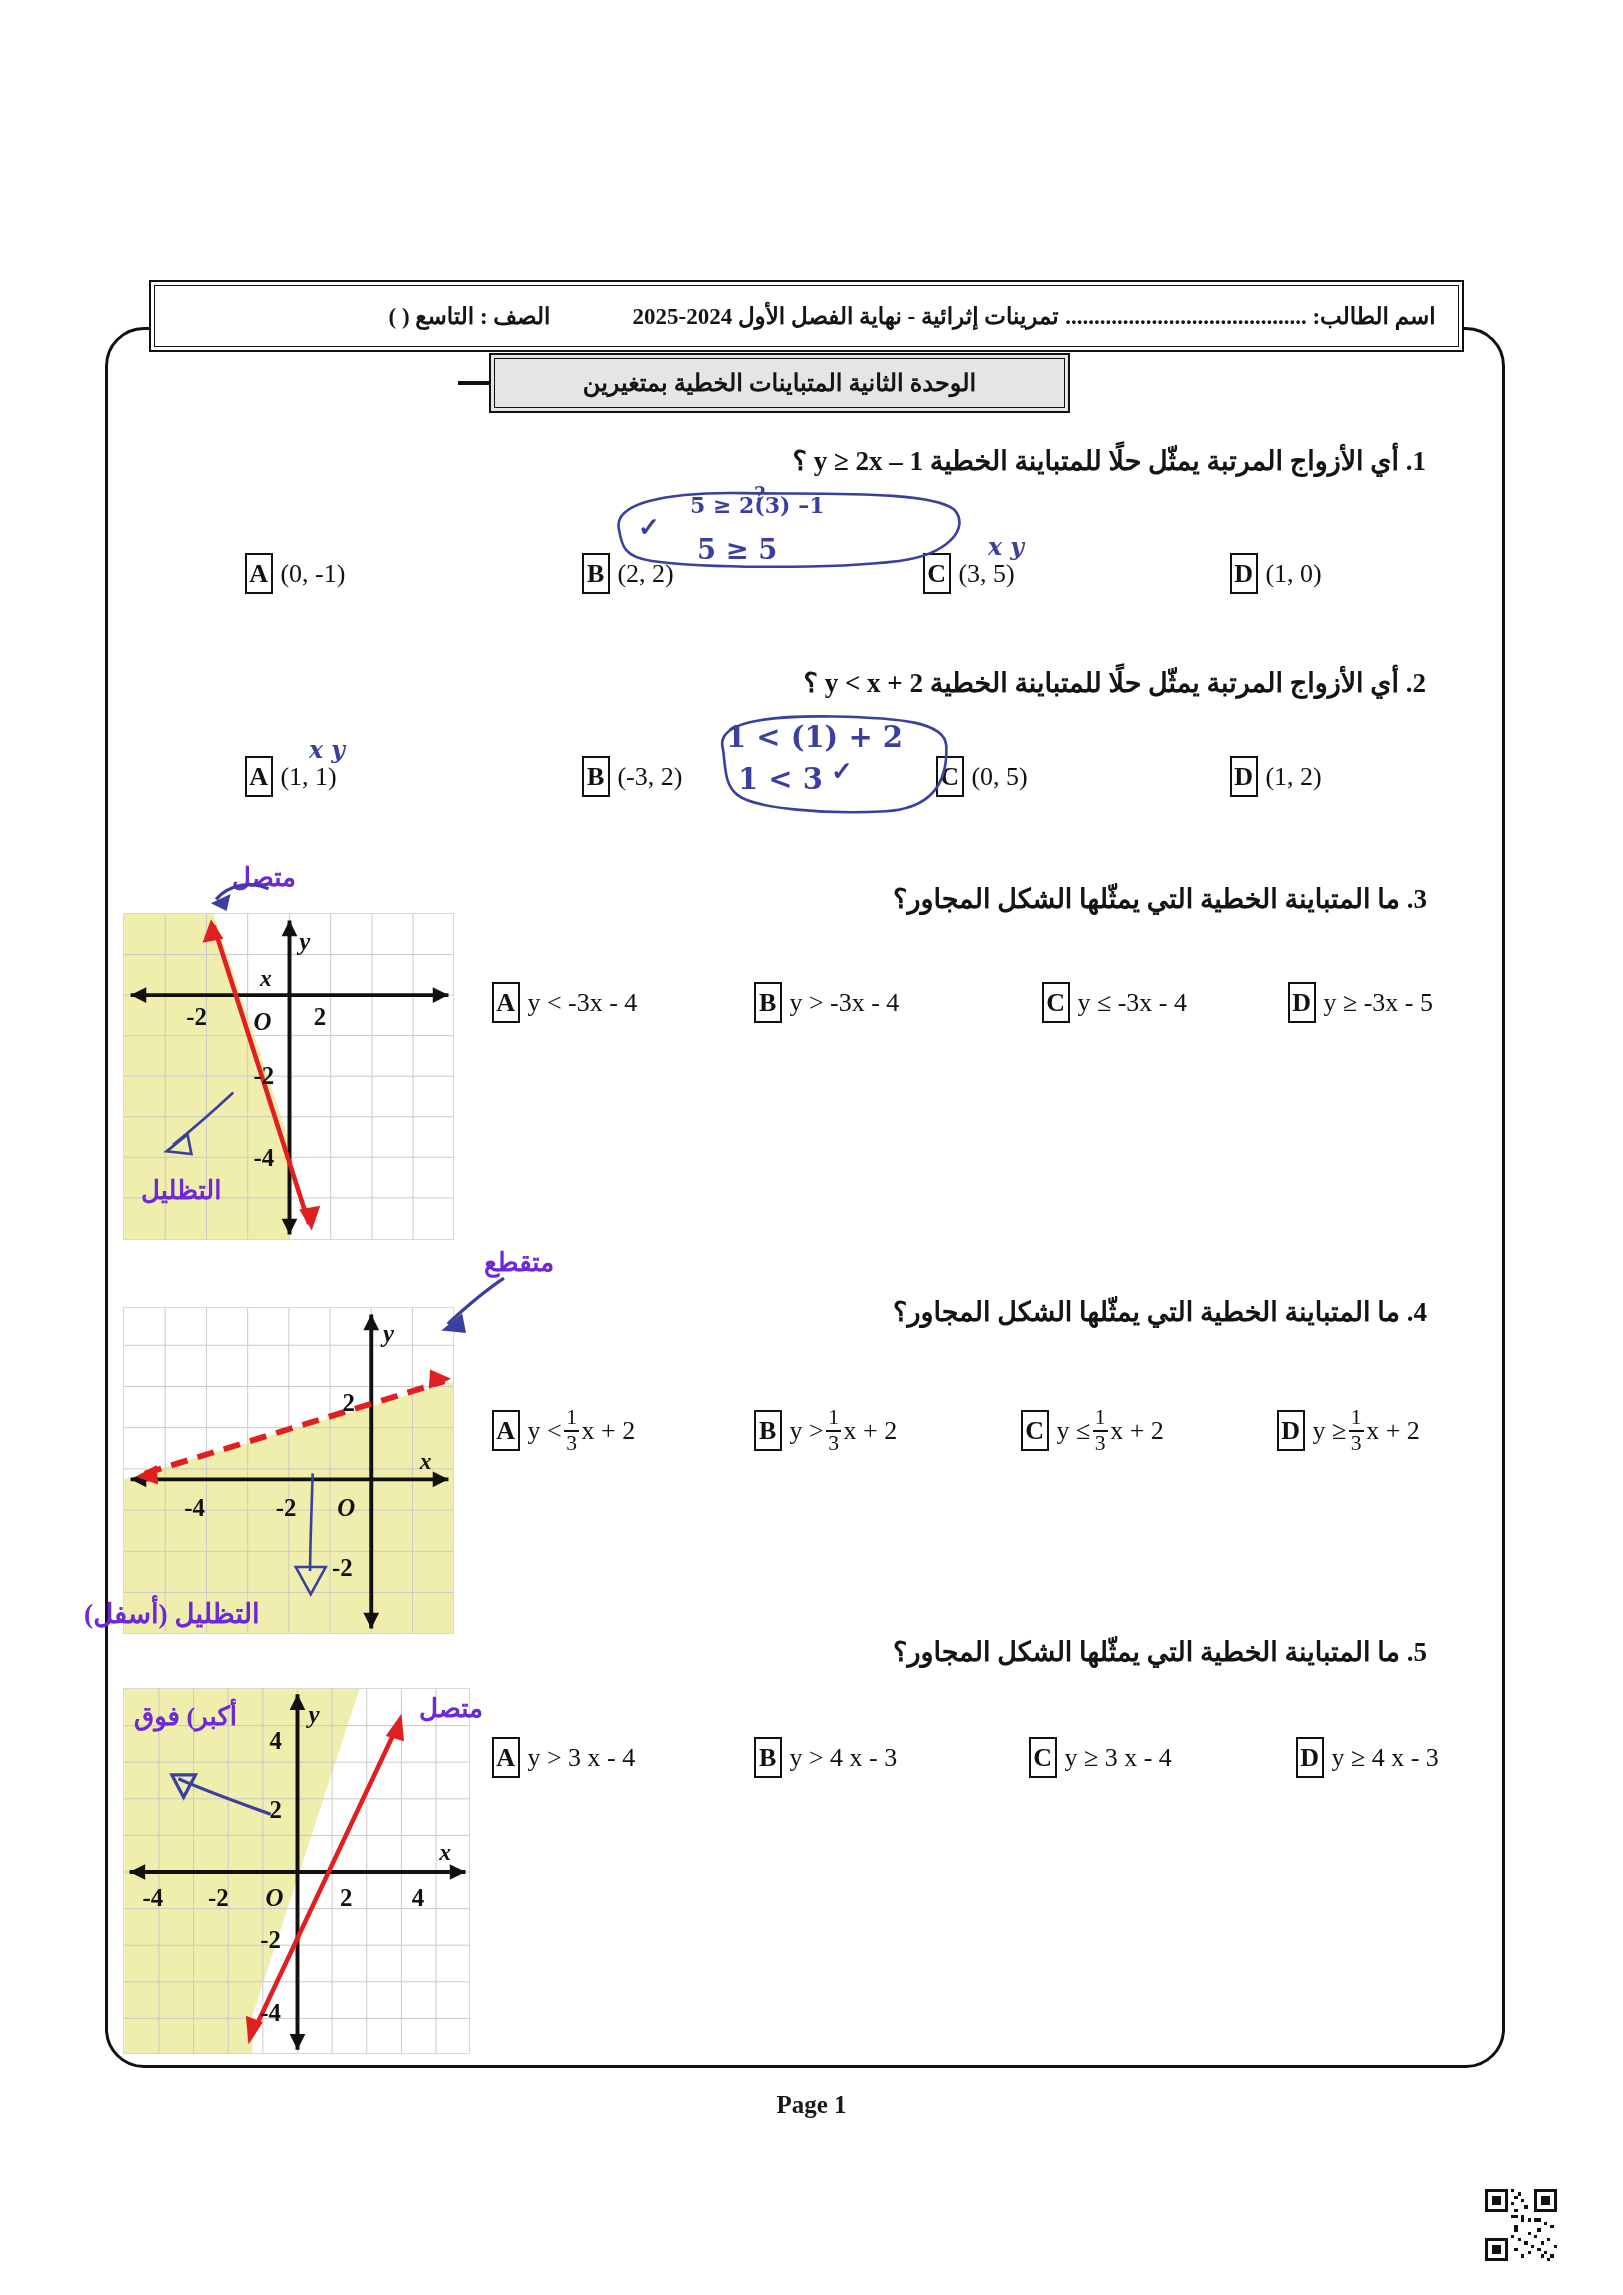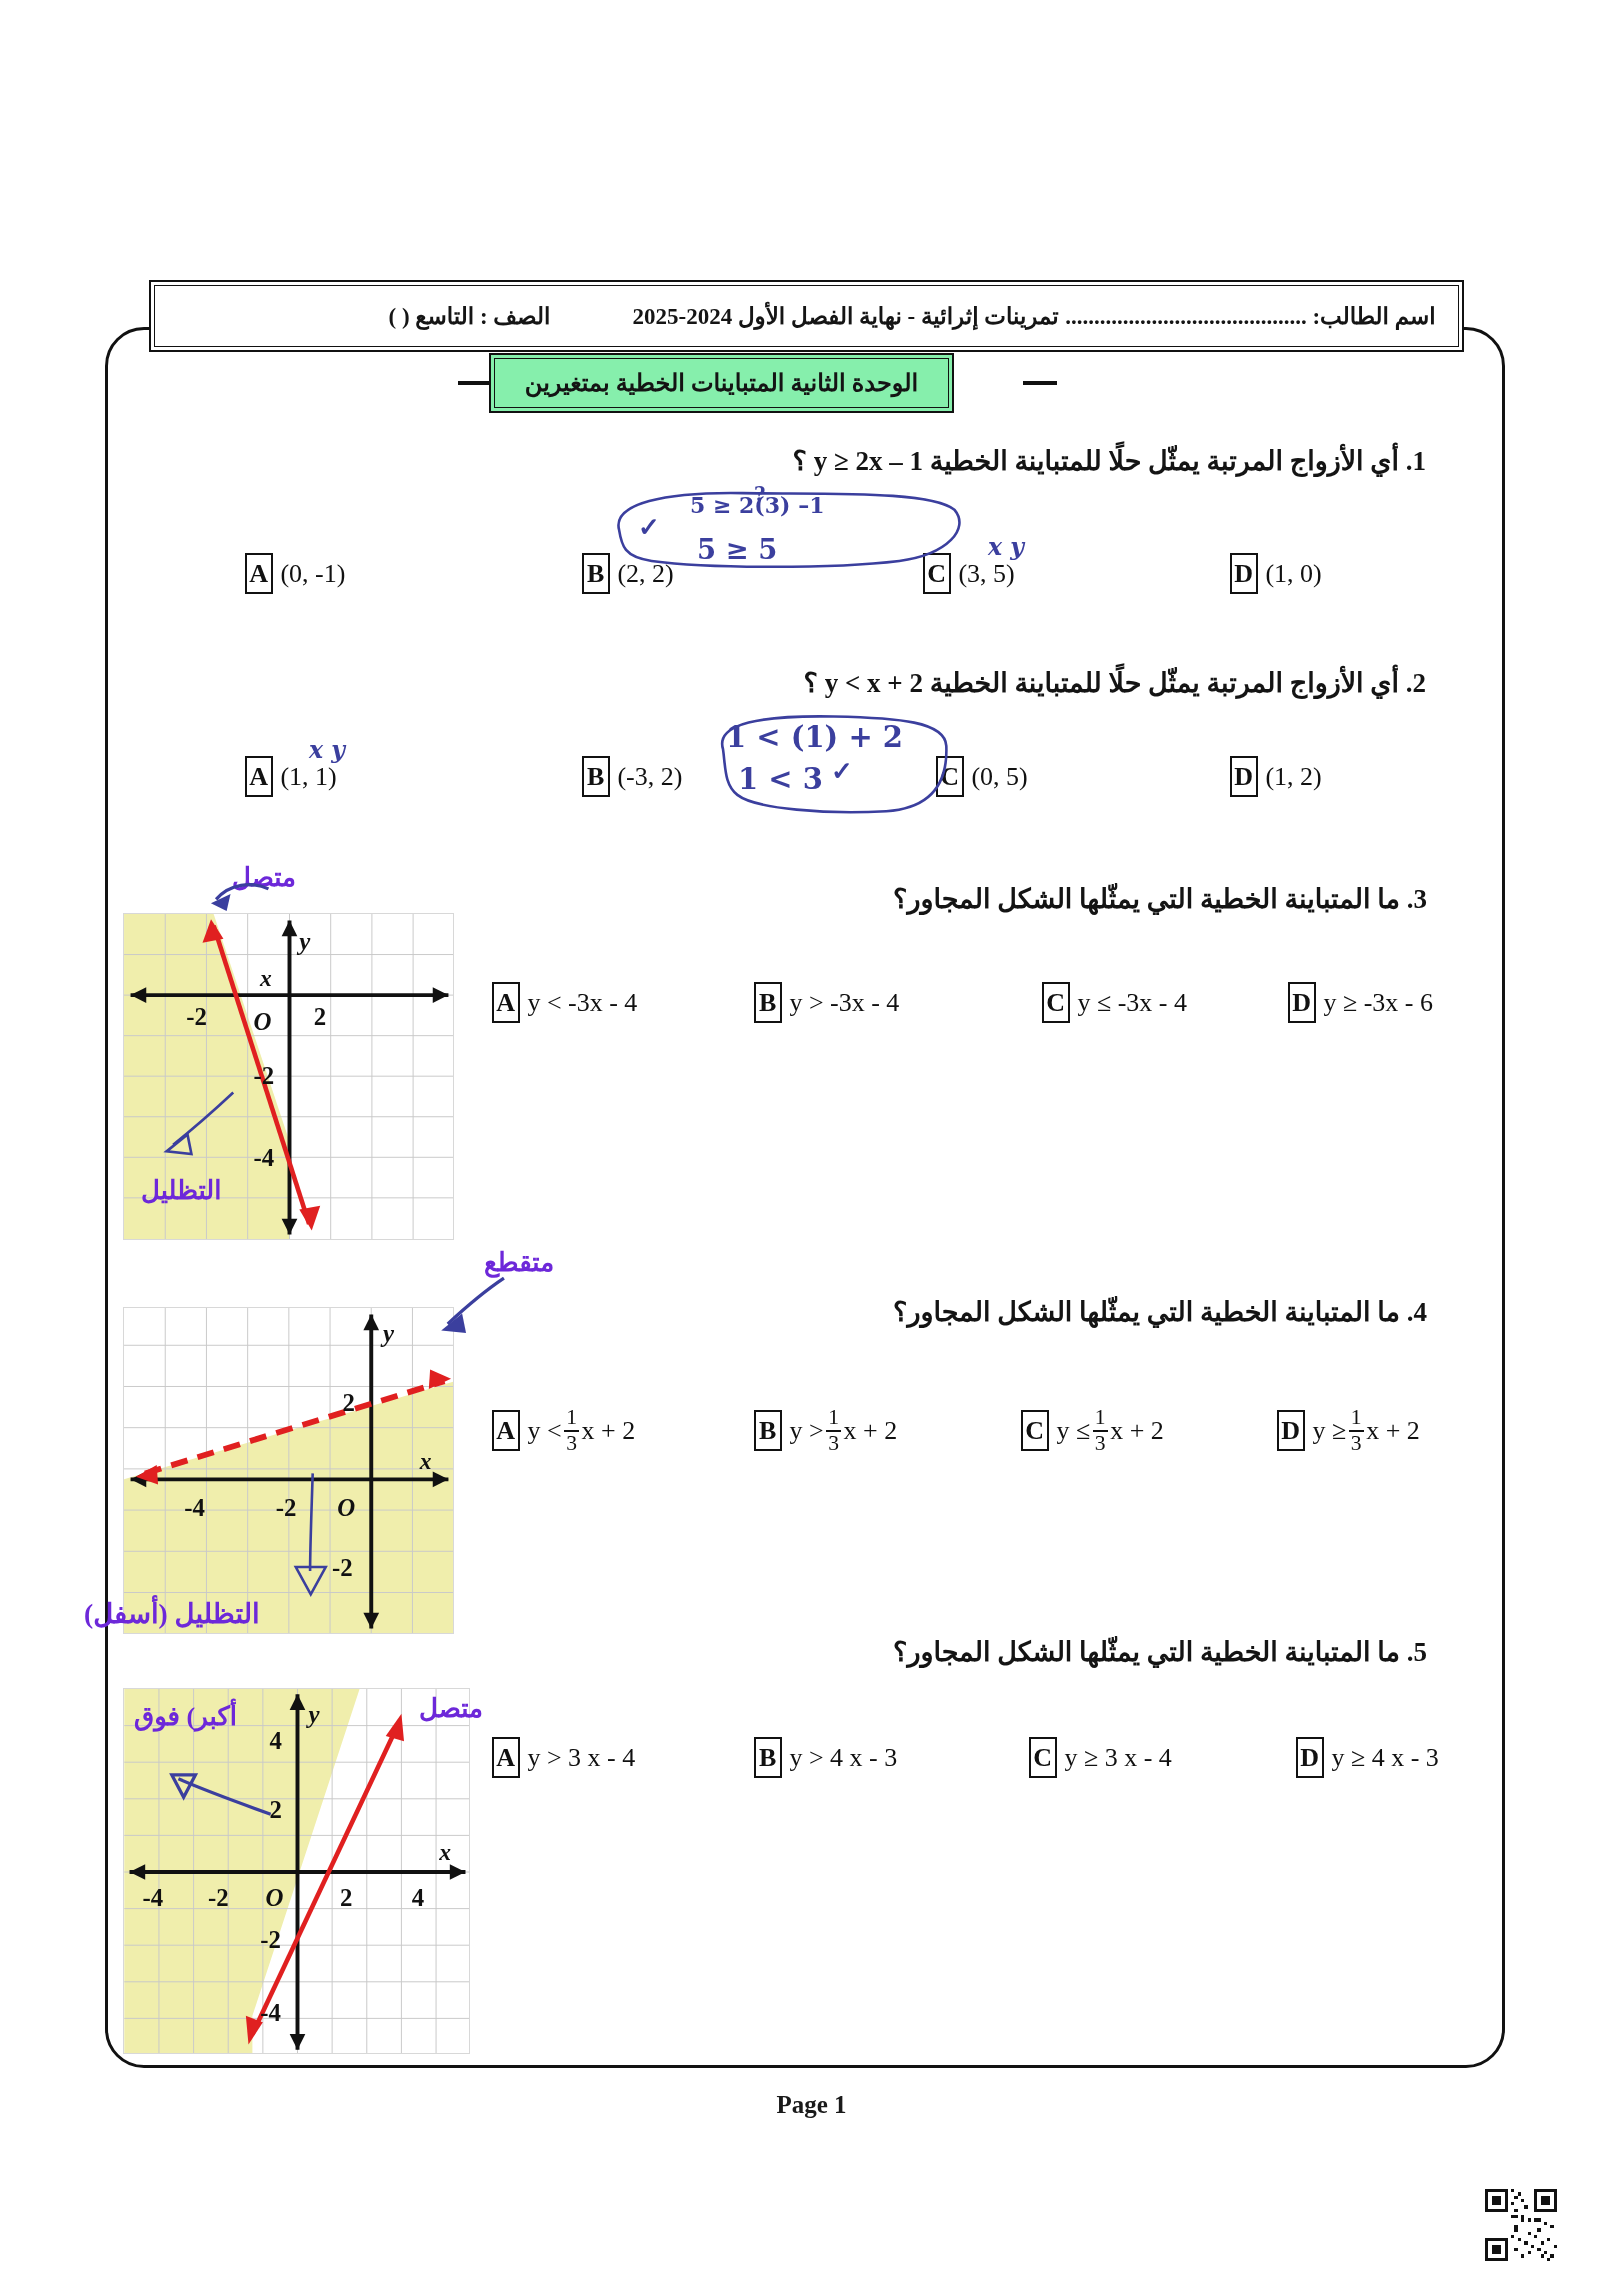--- a/index.html
+++ b/index.html
@@ -43,24 +43,24 @@
     color:#151515;
     white-space:nowrap;
   }
   .hdr-name{margin-right:22px;}
   .hdr-title{margin-right:6.5px;}
   .hdr-grade{margin-right:82px;text-align:center;}
   
   .unit-box{
     position:absolute;
     left:489px; top:353px;
-    width:465px; height:60px;
+    width:581px; height:60px;
     border:2.6px solid #111;
     box-sizing:border-box;
-    background:#86efac;
+    background:#e5e5e5;
     display:flex;align-items:center;justify-content:center;
     z-index:7;
   }
   .unit-box .inner{
     position:absolute;inset:2.6px;
     border:1.3px solid #111;
     box-sizing:border-box;
     display:flex;align-items:center;justify-content:center;
   }
   .unit-text{
@@ -294,21 +294,21 @@
 <div class="opt" style="left:754px;top:982px;">
   <span class="opt-letter">B</span>
   <span class="opt-val">y &gt; -3x - 4</span>
 </div>
 <div class="opt" style="left:1042px;top:982px;">
   <span class="opt-letter">C</span>
   <span class="opt-val">y ≤ -3x - 4</span>
 </div>
 <div class="opt" style="left:1288px;top:982px;">
   <span class="opt-letter">D</span>
-  <span class="opt-val">y ≥ -3x - 6</span>
+  <span class="opt-val">y ≥ -3x - 5</span>
 </div>
 
 <div class="qtext" style="left:805px;top:1296px;width:622px;">4. ما المتباينة الخطية التي يمثّلها الشكل المجاور؟</div>
 
 <div class="graph" style="left:123px;top:1307px;width:331px;height:327px;">
   <svg viewBox="0 0 506 500" width="331" height="327">
 
     <polygon points="0,262 506,112 506,500 0,500" fill="#f0eeac"></polygon>
 
     <g stroke="#c9c9c9" stroke-width="1.5">

